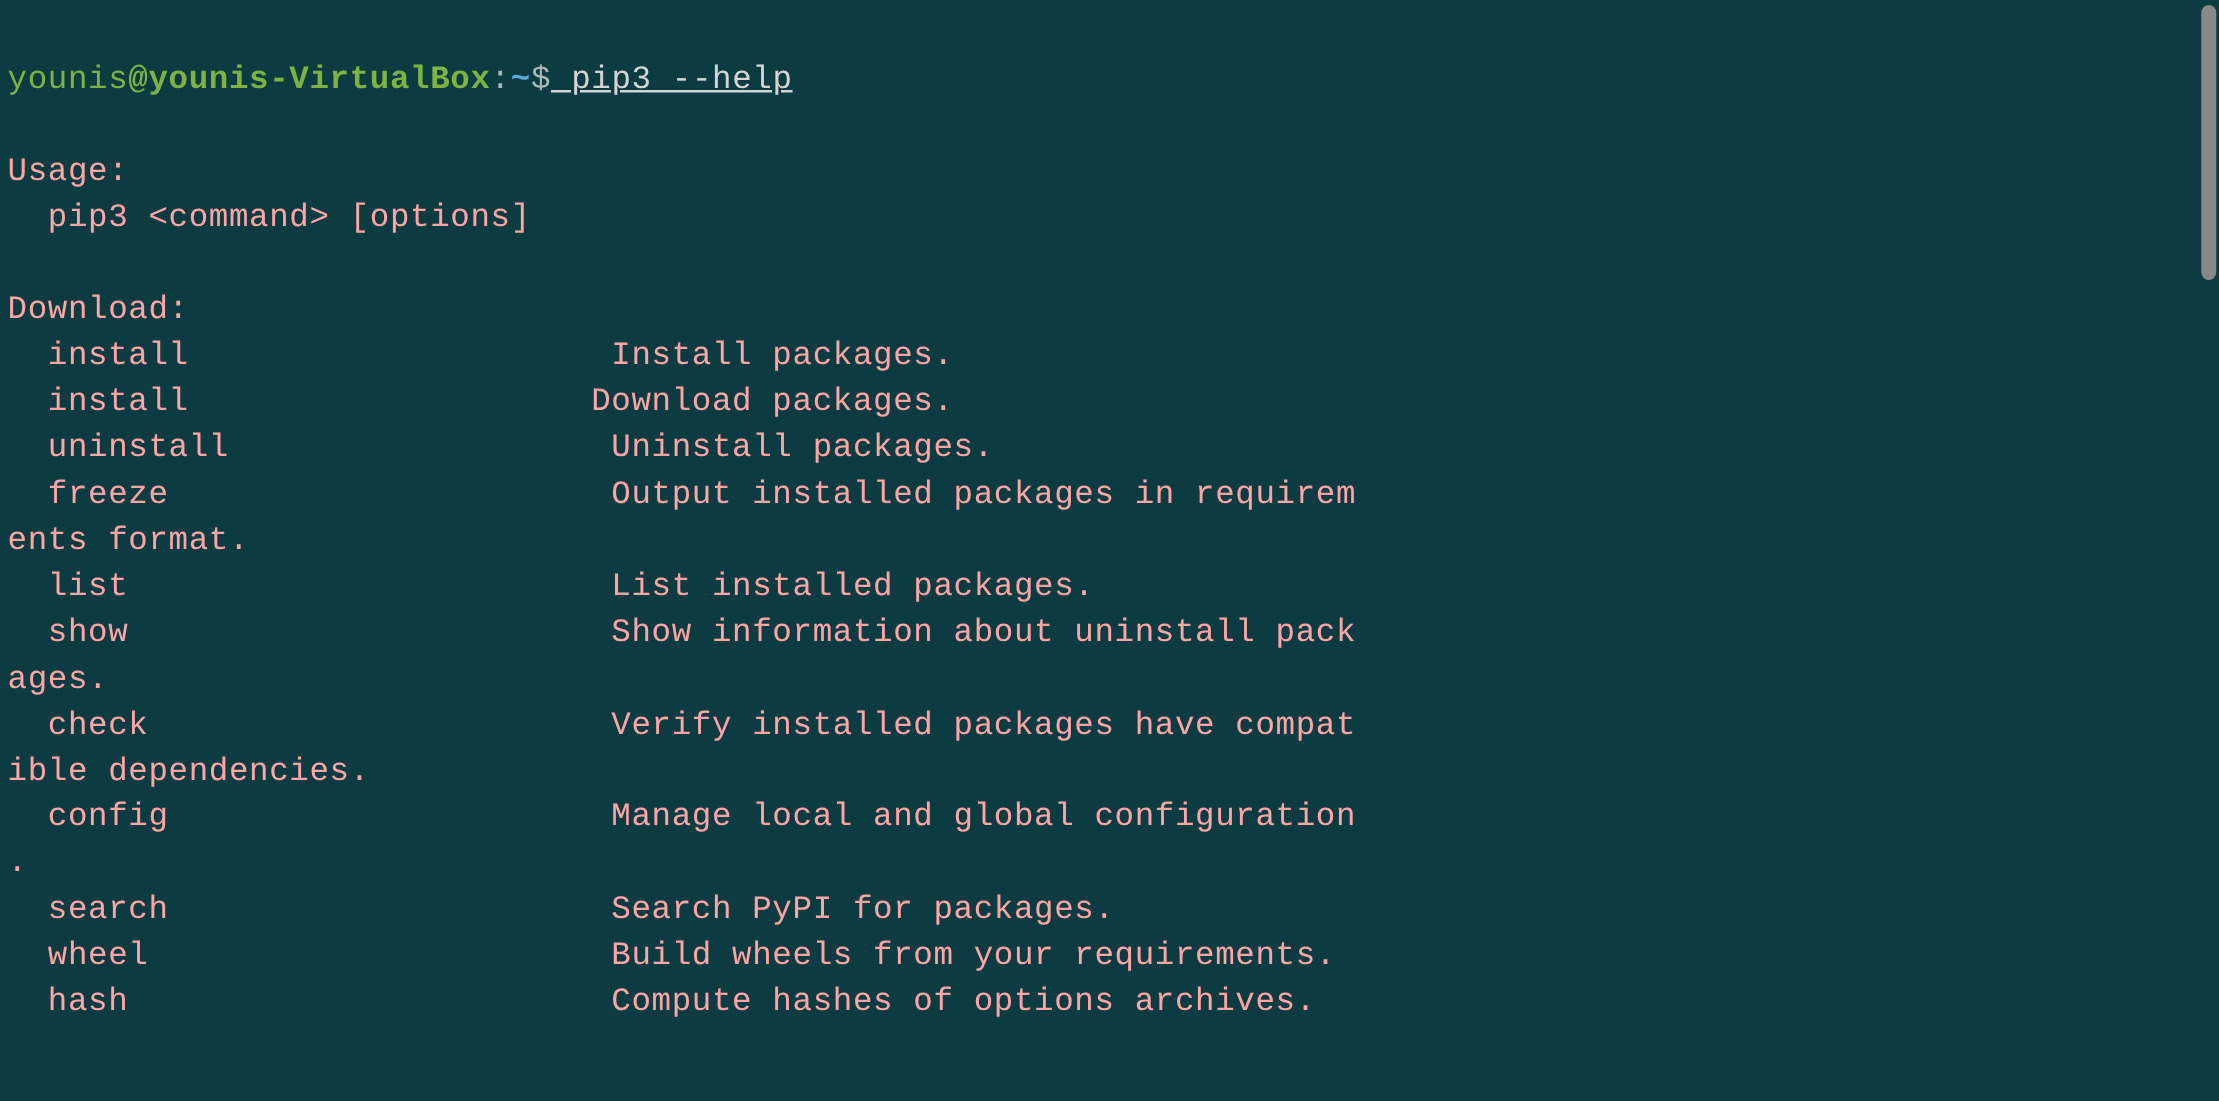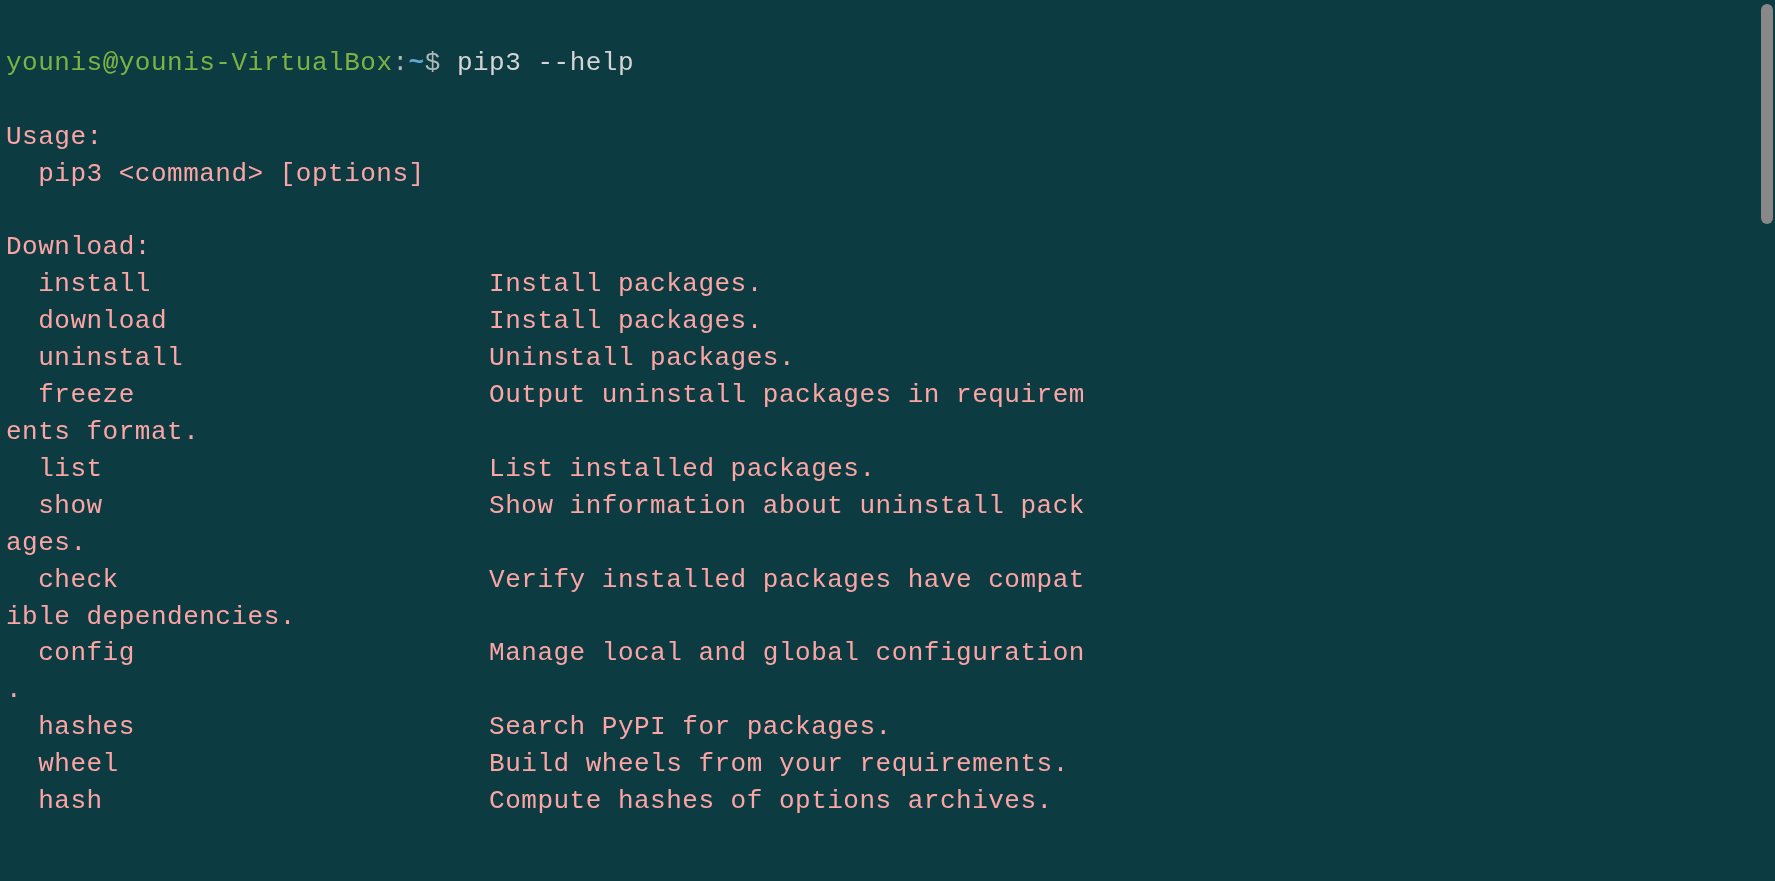--- a/index.html
+++ b/index.html
@@ -23,38 +23,39 @@
       padding: 8px 6px;
       white-space: pre;
       line-height: 1.42;
     }
     .prompt-user {
       color: #7cb342;
       font-weight: normal;
     }
     .prompt-host {
       color: #7cb342;
-      font-weight: normal;
+      font-weight: bold;
     }
     .prompt-at {
       color: #7cb342;
       font-weight: bold;
     }
     .prompt-colon {
       color: #aab8b8;
     }
     .prompt-path {
       color: #5fa8d3;
       font-weight: bold;
     }
     .prompt-dollar {
       color: #aab8b8;
     }
     .command-text {
       color: #d4d4d4;
+      text-decoration: underline;
     }
     .output-text {
       color: #fca5a5;
     }
     .scrollbar {
       position: absolute;
       right: 2px;
       top: 4px;
       width: 12px;
       height: 220px;
@@ -66,29 +67,29 @@
 <body>
 
 <div class="terminal">
 <span><span class="prompt-user">younis</span><span class="prompt-at">@</span><span class="prompt-host">younis-VirtualBox</span><span class="prompt-colon">:</span><span class="prompt-path">~</span><span class="prompt-dollar">$</span><span class="command-text"> pip3 --help</span></span>
 <span class="output-text"></span>
 <span class="output-text">Usage:</span>
 <span class="output-text">  pip3 &lt;command&gt; [options]</span>
 <span class="output-text"></span>
 <span class="output-text">Download:</span>
 <span class="output-text">  install                     Install packages.</span>
-<span class="output-text">  download                    Install packages.</span>
+<span class="output-text">  install                    Download packages.</span>
 <span class="output-text">  uninstall                   Uninstall packages.</span>
-<span class="output-text">  freeze                      Output uninstall packages in requirem</span>
+<span class="output-text">  freeze                      Output installed packages in requirem</span>
 <span class="output-text">ents format.</span>
 <span class="output-text">  list                        List installed packages.</span>
 <span class="output-text">  show                        Show information about uninstall pack</span>
 <span class="output-text">ages.</span>
 <span class="output-text">  check                       Verify installed packages have compat</span>
 <span class="output-text">ible dependencies.</span>
 <span class="output-text">  config                      Manage local and global configuration</span>
 <span class="output-text">.</span>
-<span class="output-text">  hashes                      Search PyPI for packages.</span>
+<span class="output-text">  search                      Search PyPI for packages.</span>
 <span class="output-text">  wheel                       Build wheels from your requirements.</span>
 <span class="output-text">  hash                        Compute hashes of options archives.</span>
 </div>
 
 <div class="scrollbar"></div>
 
 </body></html>

